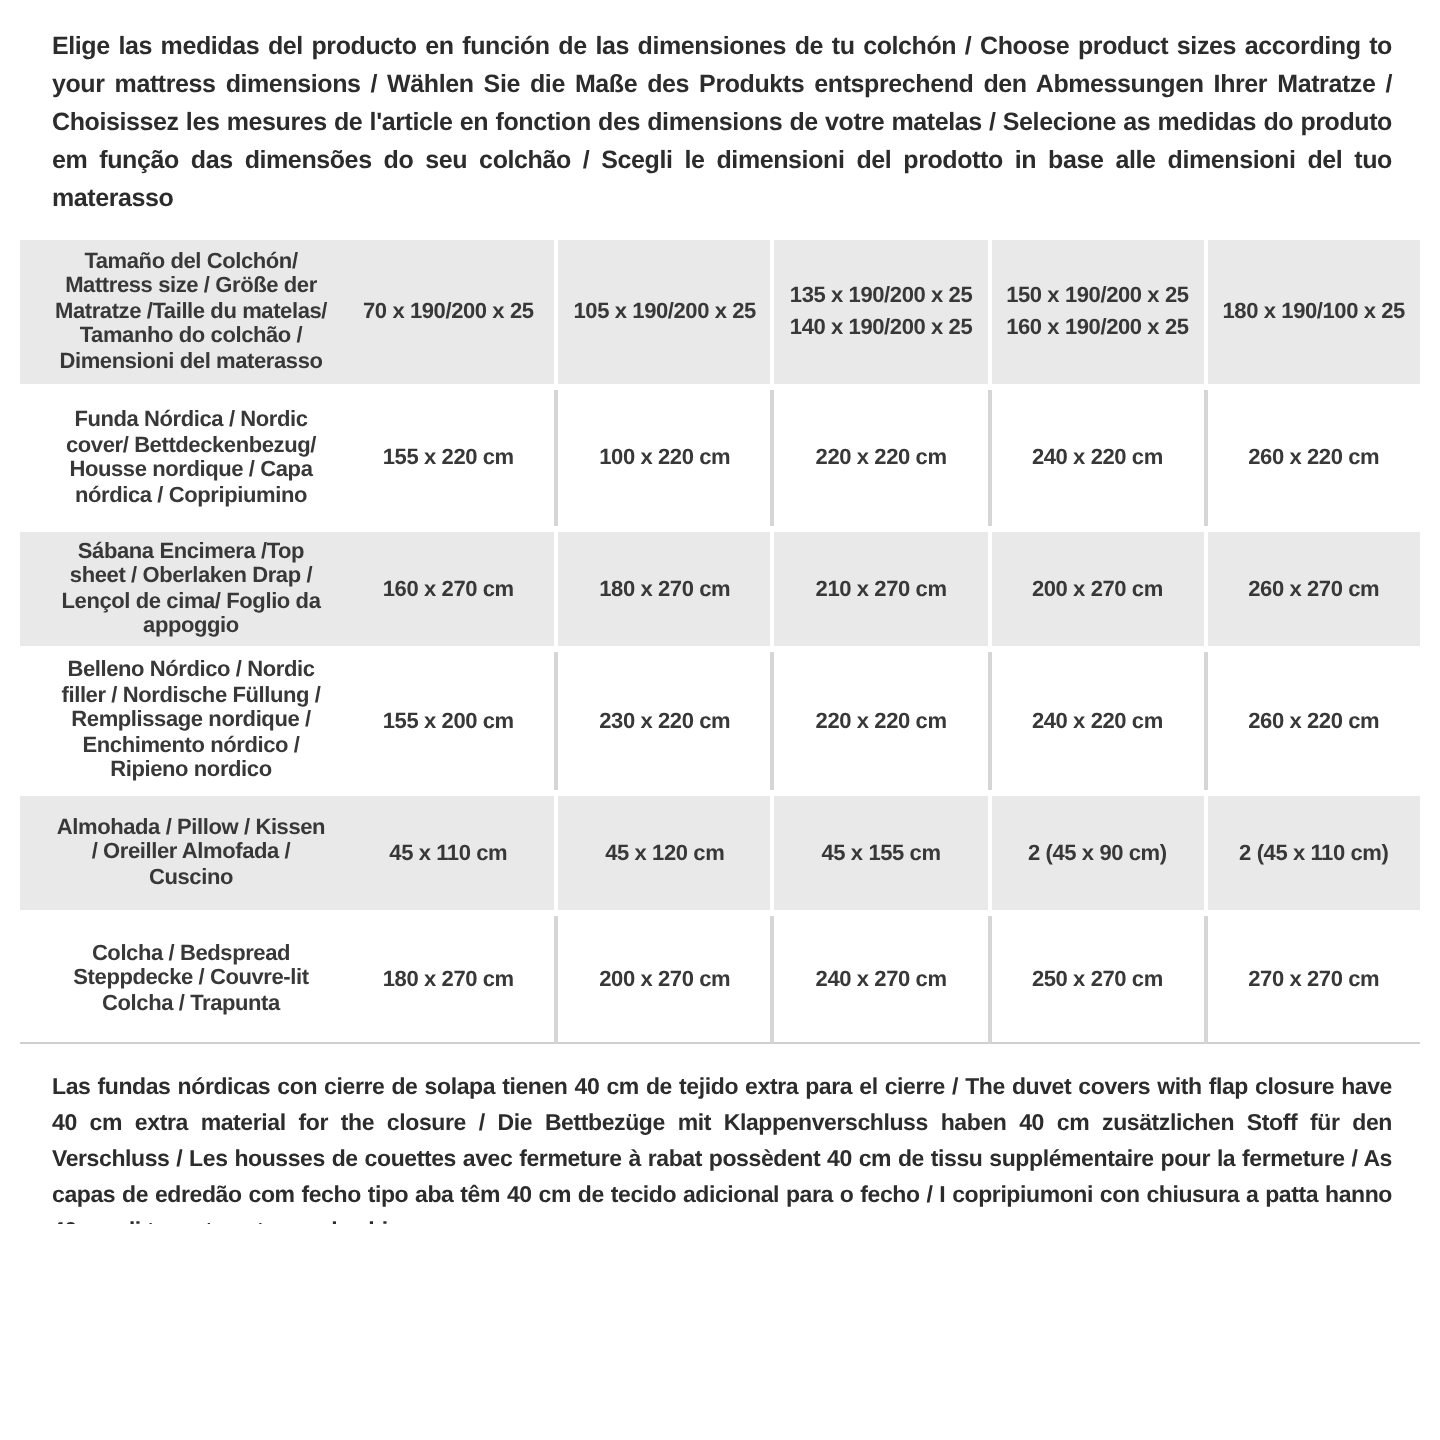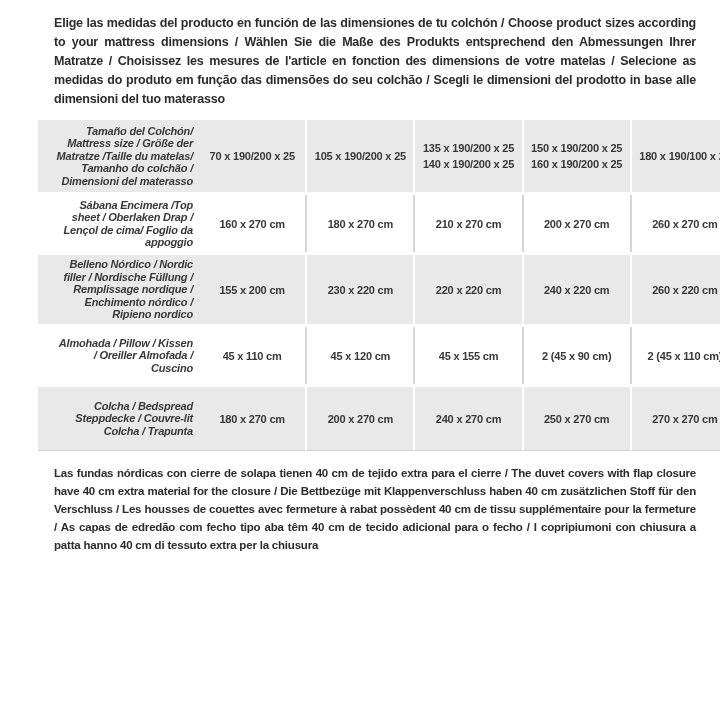--- a/index.html
+++ b/index.html
@@ -9,21 +9,20 @@
     --sep-dark:#d6d6d6;
   }
   html,body{margin:0;padding:0;background:#ffffff;}
   .page{
     width:720px;height:612px;
     box-sizing:border-box;
     background:#ffffff;
     font-family:"Liberation Sans","DejaVu Sans",sans-serif;
     color:var(--text);
     overflow:hidden;
-    padding-left:28px;
   }
   .intro{
     margin:14px 24px 8px 26px;
     font-size:12.5px;
     font-weight:bold;
     line-height:19px;
     letter-spacing:-0.2px;
     text-align:justify;
     color:#2c2c2c;
   }
@@ -39,22 +38,21 @@
     font-weight:bold;
     color:var(--text);
   }
   td.label{
     width:21.5%;
     padding-left:16px;
     padding-right:6px;
     font-size:11px;
     line-height:12.5px;
     letter-spacing:-0.2px;
-    text-align:right;
-    font-style:italic;
+    text-align:center;
   }
   td.val{
     width:15.7%;
     font-size:11px;
     line-height:16px;
     text-align:center;
     white-space:pre-line;
     letter-spacing:-0.2px;
     padding:0 2px;
   }
@@ -93,20 +91,28 @@
       <tr class="r1">
         <td class="label">Tamaño del Colchón/ Mattress size / Größe der Matratze /Taille du matelas/ Tamanho do colchão / Dimensioni del materasso</td>
         <td class="val">70 x 190/200 x 25</td>
         <td class="val">105 x 190/200 x 25</td>
         <td class="val">135 x 190/200 x 25
 140 x 190/200 x 25</td>
         <td class="val">150 x 190/200 x 25
 160 x 190/200 x 25</td>
         <td class="val">180 x 190/100 x 25</td>
       </tr>
+      <tr class="r2">
+        <td class="label">Funda Nórdica /  Nordic cover/ Bettdeckenbezug/ Housse nordique  / Capa nórdica / Copripiumino</td>
+        <td class="val">155 x 220 cm</td>
+        <td class="val">100 x 220 cm</td>
+        <td class="val">220 x 220 cm</td>
+        <td class="val">240 x 220 cm</td>
+        <td class="val">260 x 220 cm</td>
+      </tr>
       <tr class="r3">
         <td class="label">Sábana Encimera /Top sheet / Oberlaken Drap / Lençol de cima/ Foglio da appoggio</td>
         <td class="val">160 x 270 cm</td>
         <td class="val">180 x 270 cm</td>
         <td class="val">210 x 270 cm</td>
         <td class="val">200 x 270 cm</td>
         <td class="val">260 x 270 cm</td>
       </tr>
       <tr class="r5">
         <td class="label">Belleno Nórdico / Nordic filler / Nordische Füllung / Remplissage nordique / Enchimento nórdico / Ripieno nordico</td>

